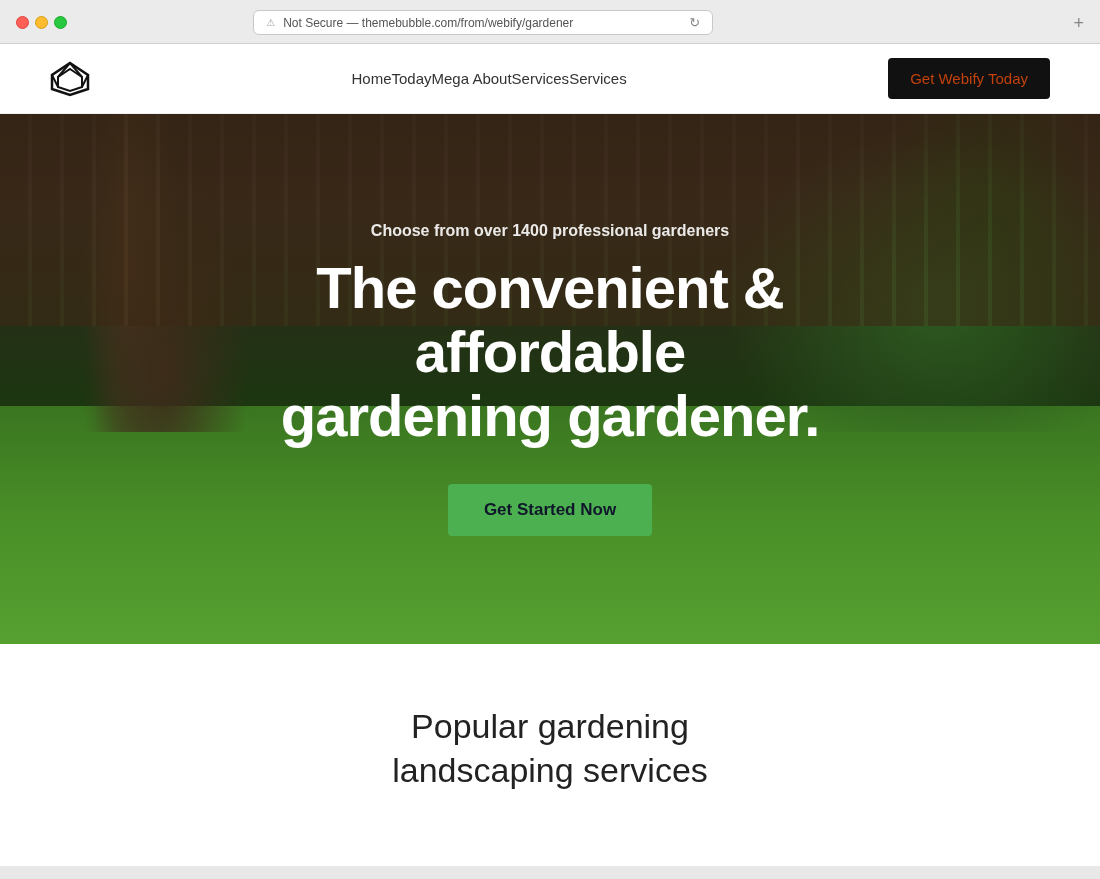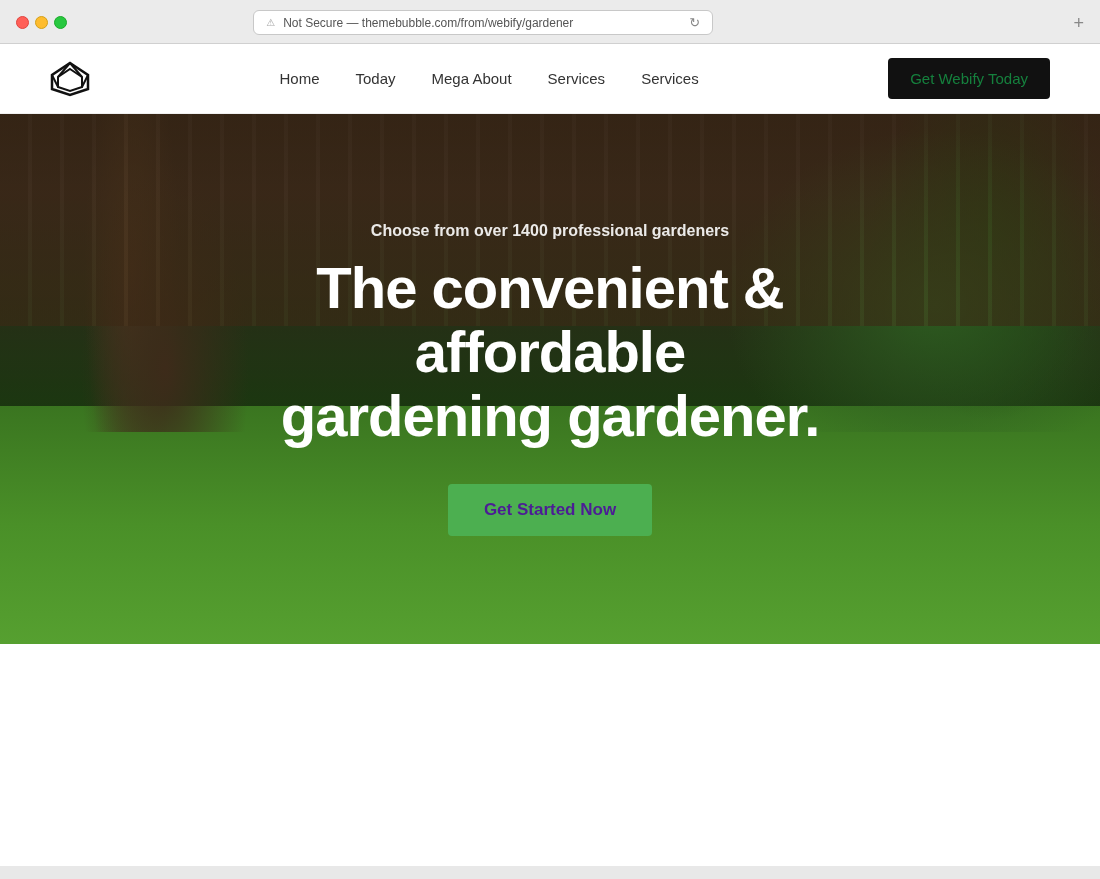--- a/index.html
+++ b/index.html
@@ -101,34 +101,33 @@
     }
 
     .logo svg {
       width: 40px;
       height: 36px;
     }
 
     .nav-links {
       display: flex;
       align-items: center;
-      gap: 36px;
       list-style: none;
     }
 
     .nav-links li a {
       text-decoration: none;
       color: #333;
       font-size: 15px;
       font-weight: 400;
     }
 
     .nav-cta {
       background: #111;
-      color: #15803d;
+      color: #c2410c;
       border: none;
       padding: 12px 22px;
       border-radius: 4px;
       font-size: 15px;
       font-weight: 500;
       cursor: pointer;
       white-space: nowrap;
     }
 
     
@@ -212,21 +211,21 @@
     .hero-title {
       font-size: 58px;
       font-weight: 700;
       line-height: 1.1;
       margin-bottom: 36px;
       letter-spacing: -1px;
     }
 
     .hero-cta {
       background: #4caf50;
-      color: #4c1d95;
+      color: #0f172a;
       border: none;
       padding: 16px 36px;
       font-size: 17px;
       font-weight: 600;
       border-radius: 4px;
       cursor: pointer;
     }
 
     
     .below-fold {
@@ -299,14 +298,20 @@
     <div class="hero-content">
       <p class="hero-subtitle">Choose from over 1400 professional gardeners</p>
       <h1 class="hero-title">
         <span>The convenient &amp; affordable</span><br>
         <span>gardening gardener.</span>
       </h1>
       <button class="hero-cta">Get Started Now</button>
     </div>
   </section>
 
+  <div class="below-fold">
+    <h2 class="below-fold-title">
+      <span>Popular gardening</span><br>
+      <span>landscaping services</span>
+    </h2>
+  </div>
 
 </div>
 
 </body></html>

